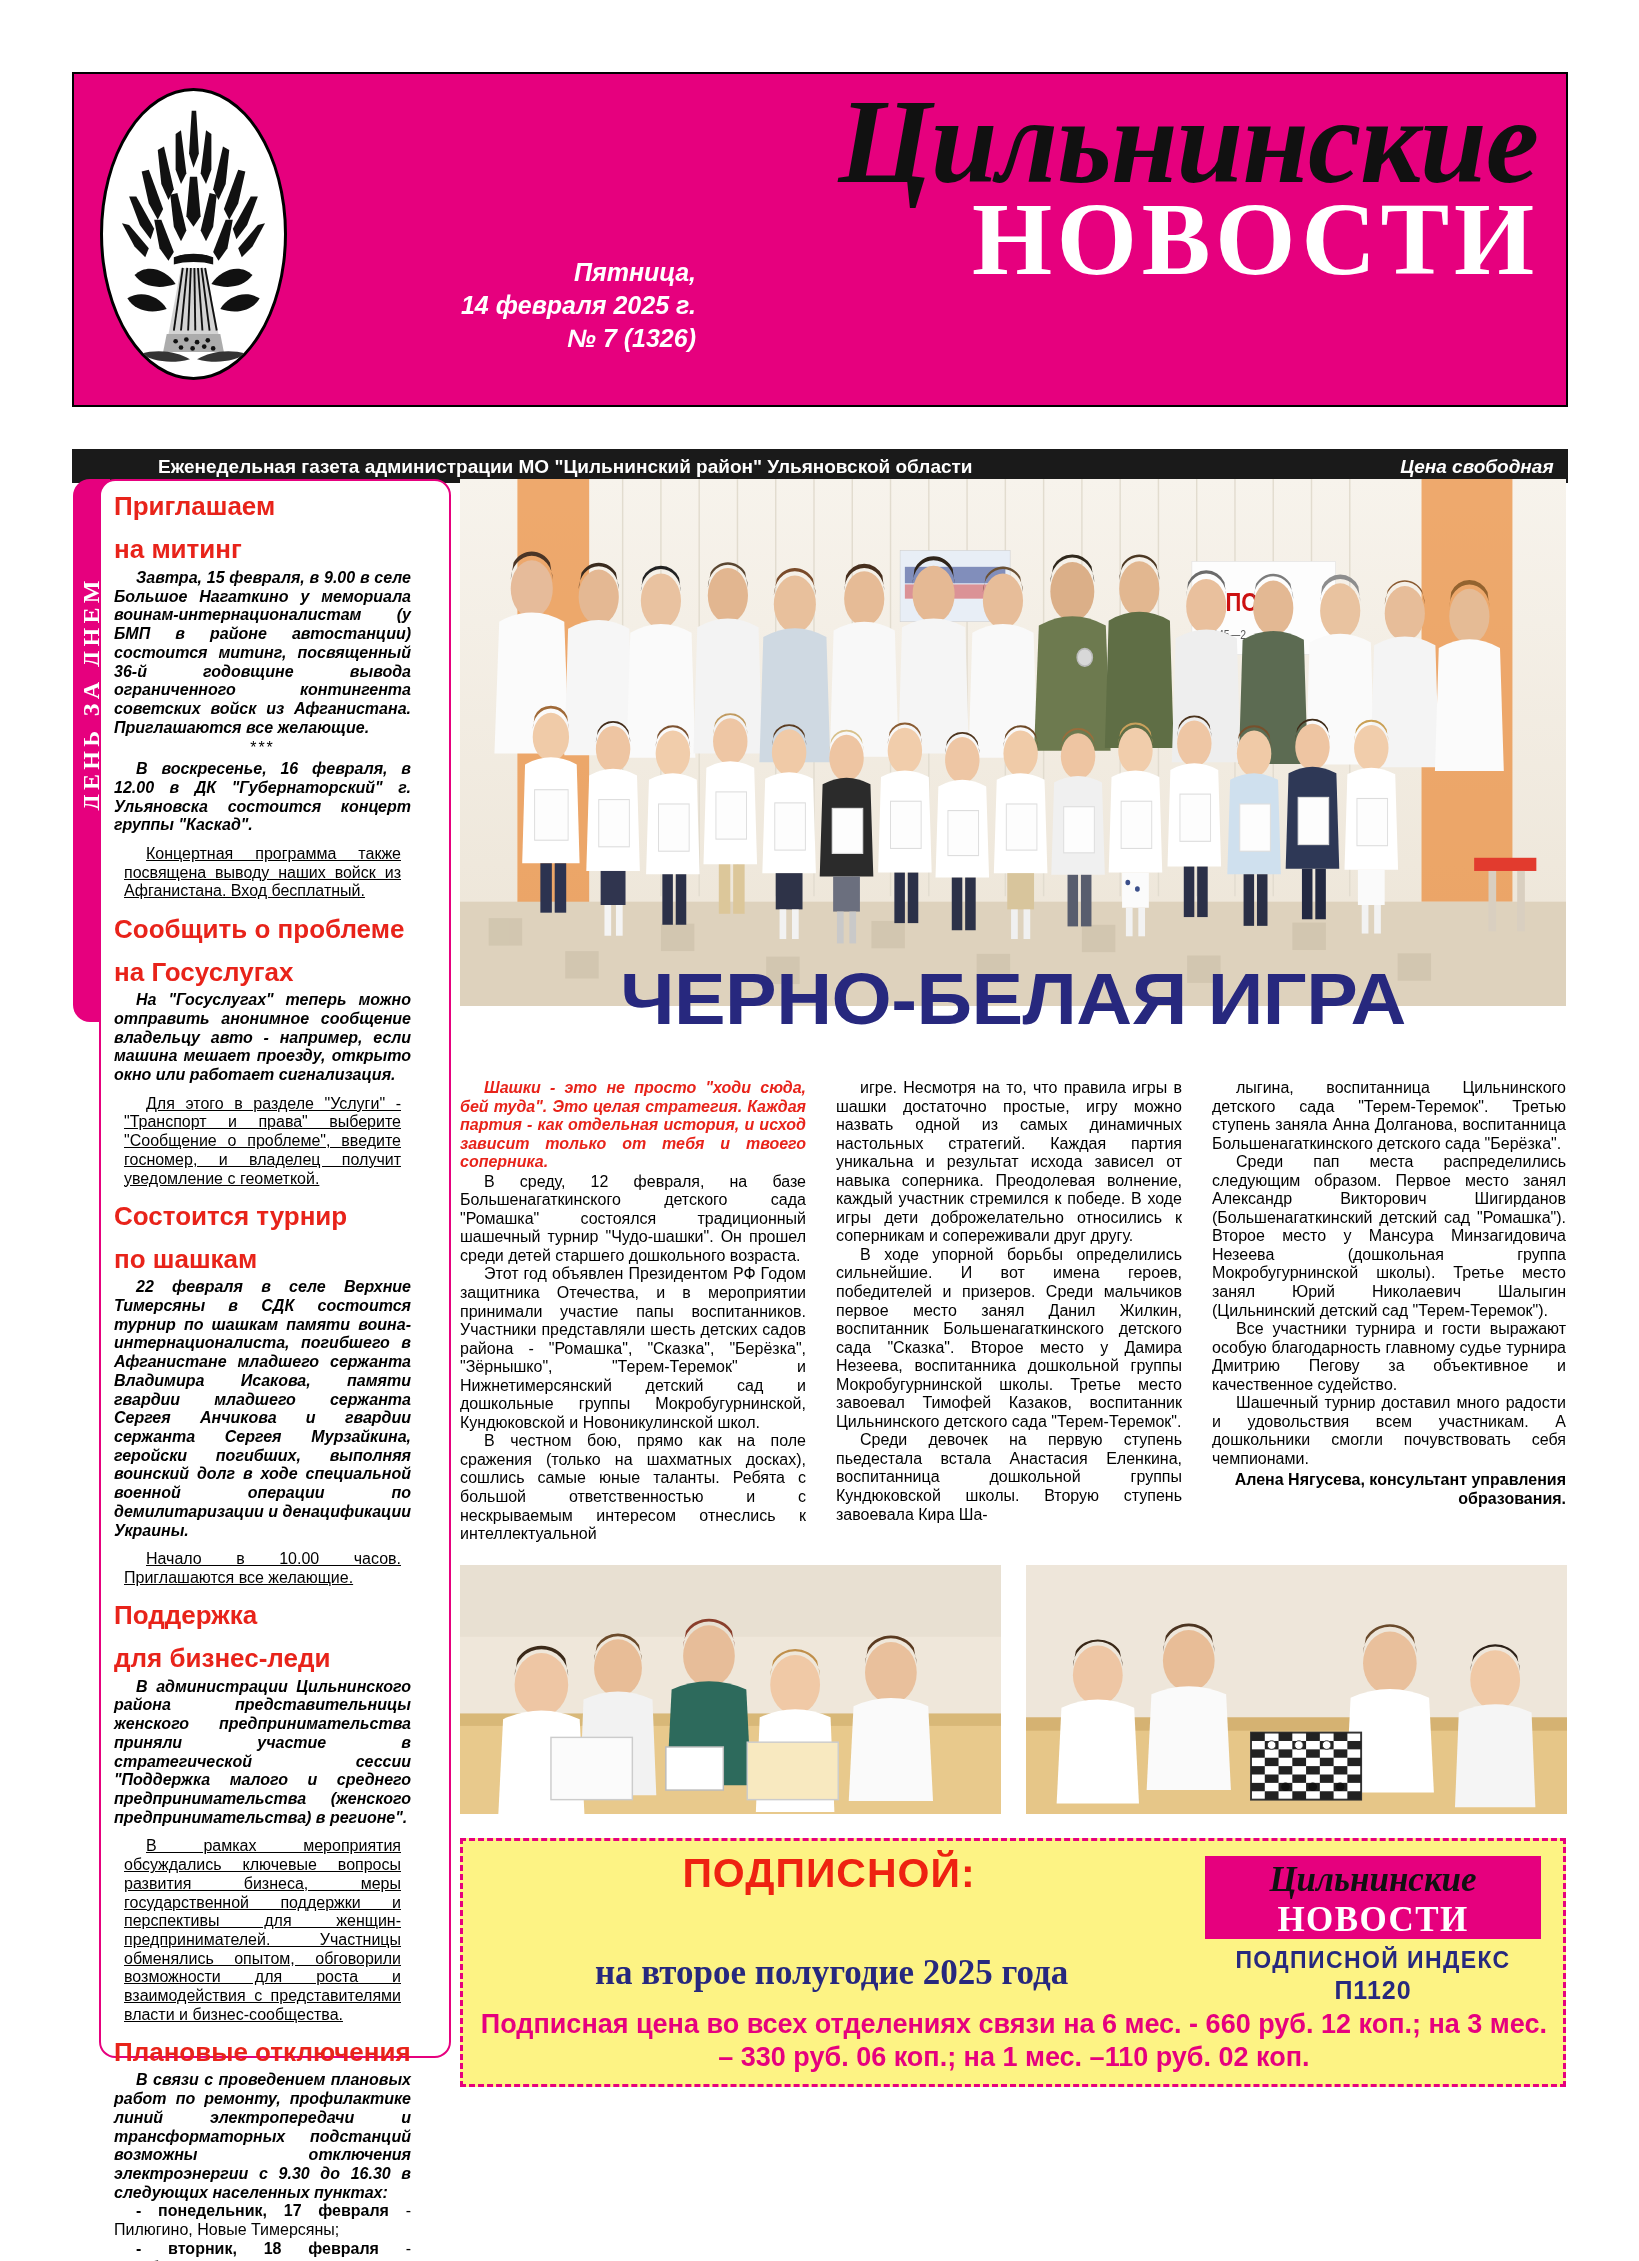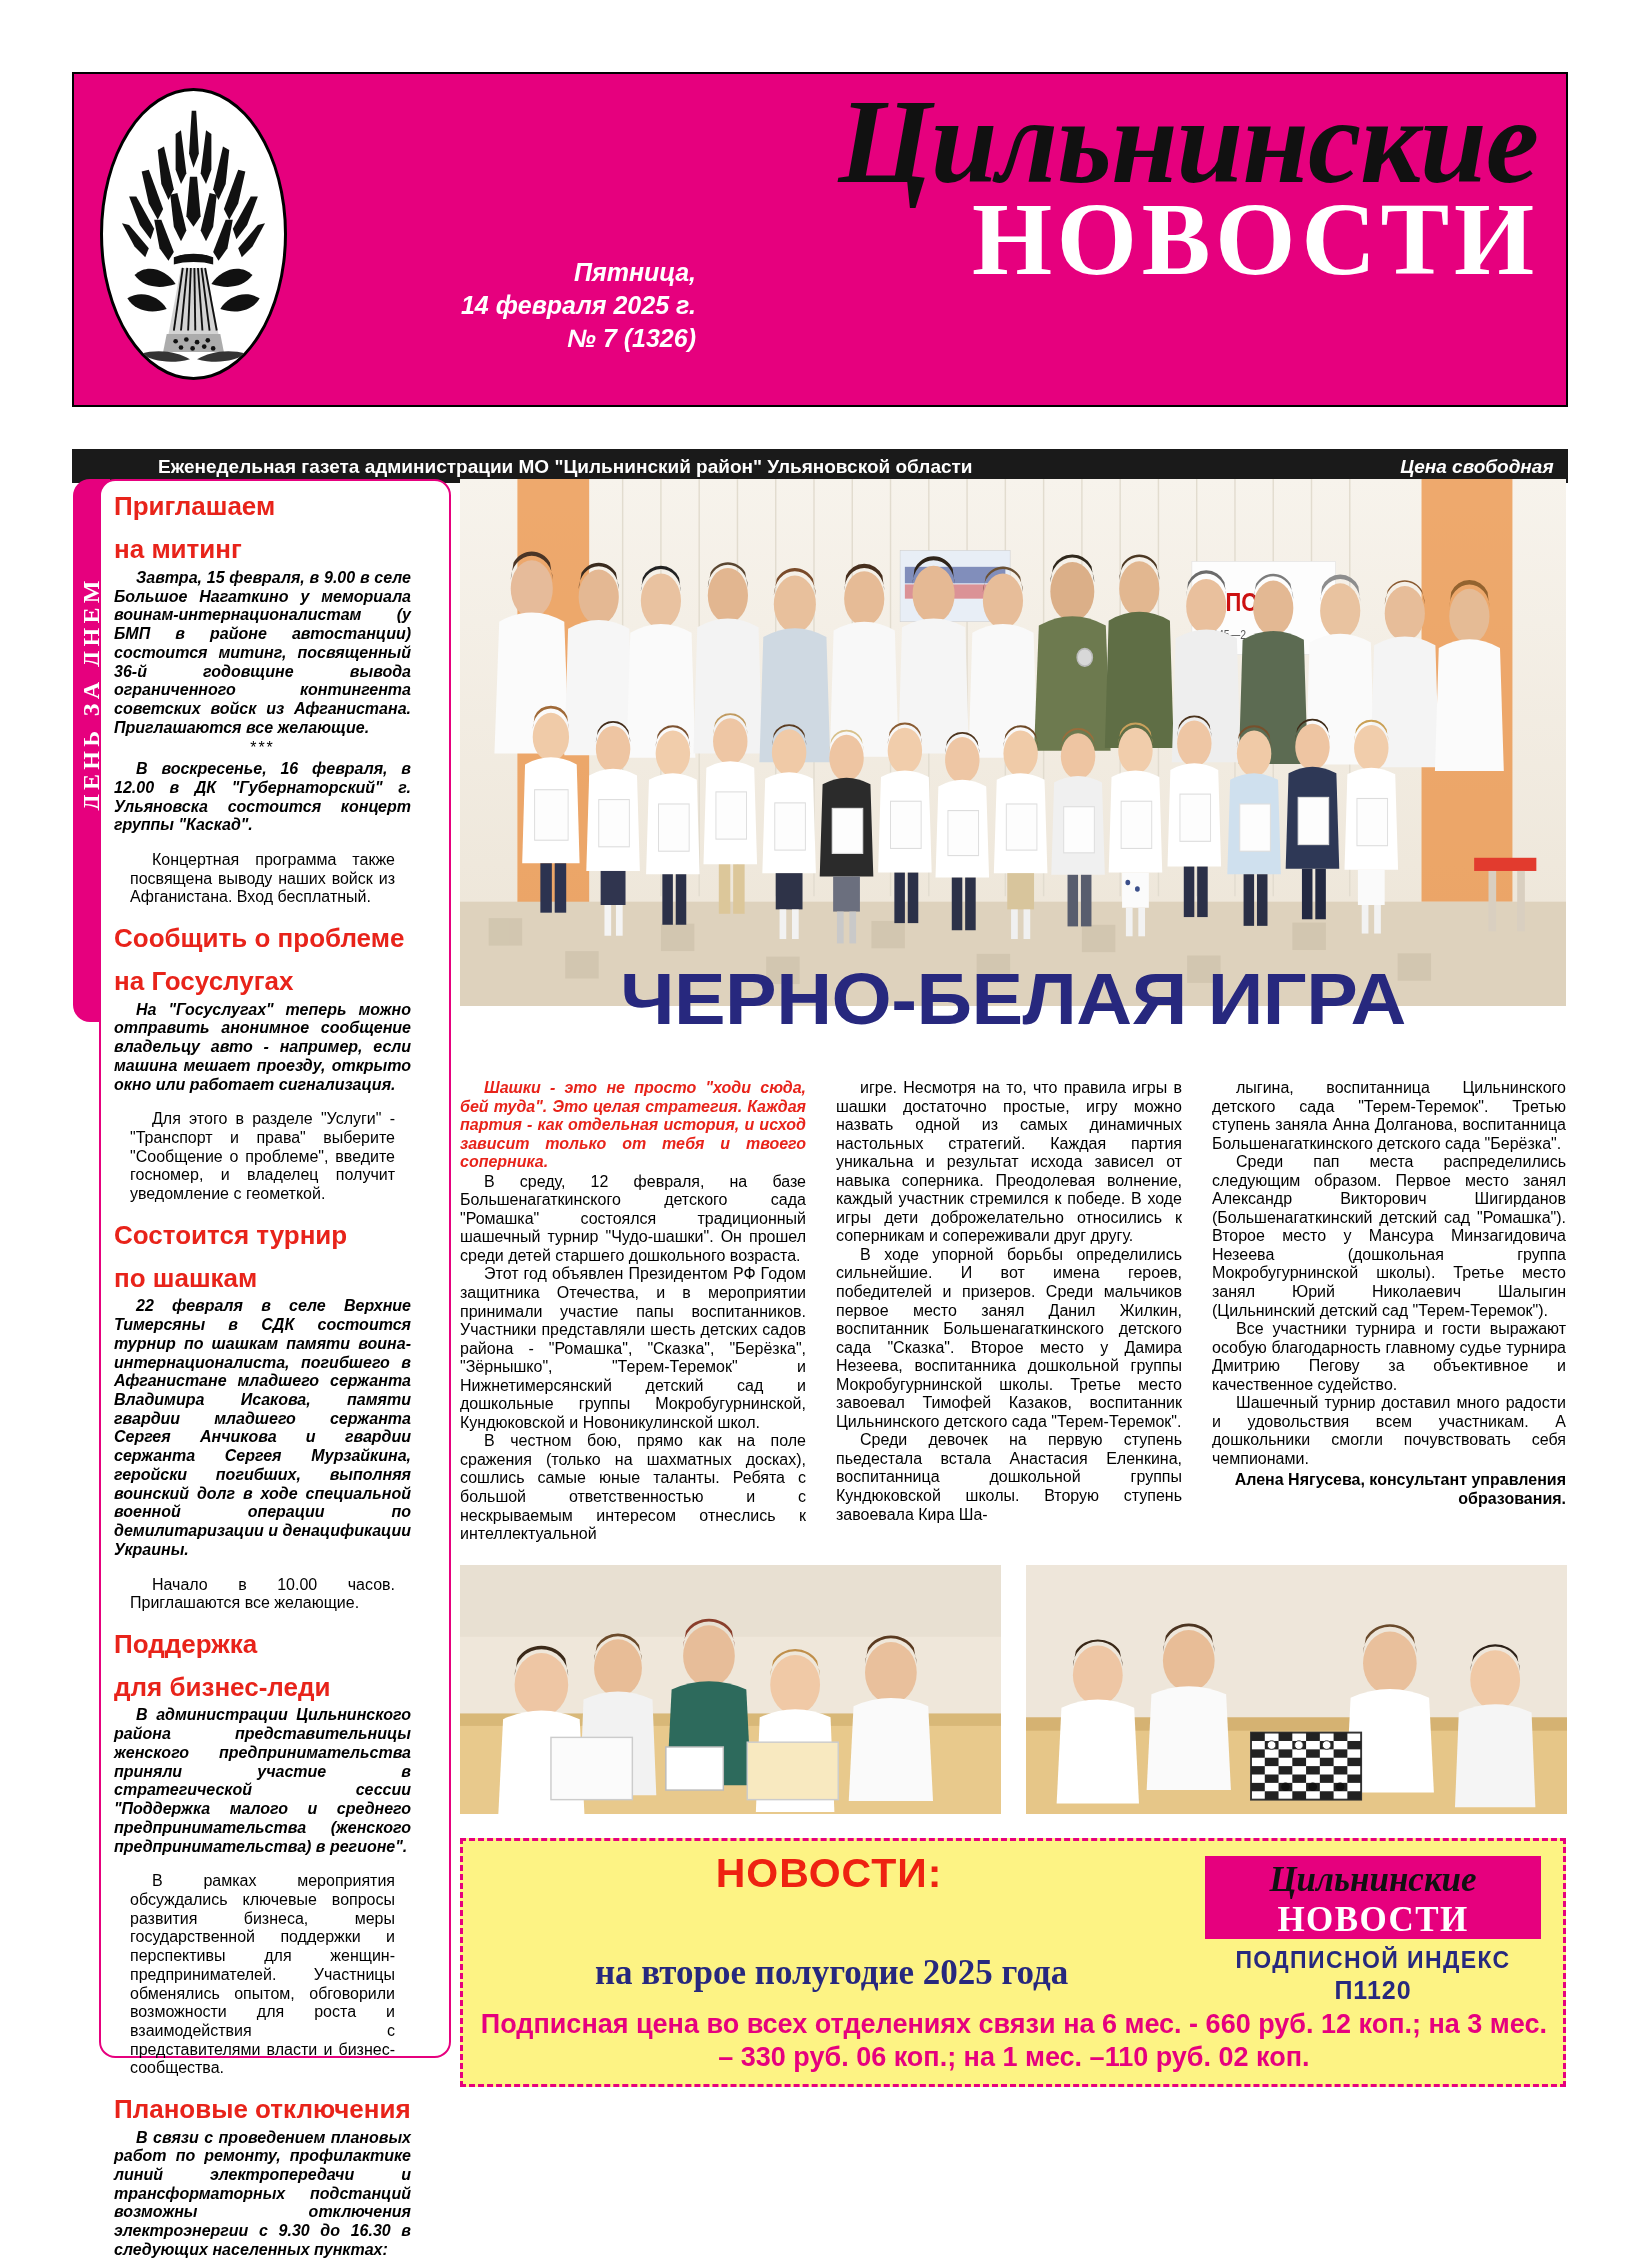--- a/index.html
+++ b/index.html
@@ -35,21 +35,21 @@
   .side-rail span{position:absolute;left:-144px;top:201px;width:325px;
                   transform:rotate(-90deg);text-align:center;color:#fff;font-weight:bold;
                   font-size:24px;letter-spacing:4.3px;font-family:"Liberation Serif",serif;}
   .side-box{position:absolute;left:26px;top:0;width:352px;height:1579px;
             border:2.4px solid #e6007e;border-radius:16.3px;box-sizing:border-box;background:#fff;}
   .side-inner{position:absolute;left:41px;top:10.5px;width:297px;}
   .s-head{color:#e8231a;font-weight:bold;font-size:26px;line-height:1.18;margin:12.4px 0 3.8px 0;}
   .s-head.first{margin-top:1.9px;}
   .s-lead{font-weight:bold;font-style:italic;font-size:16px;line-height:1.17;text-align:justify;
           text-indent:22px;margin:2.9px 0 0 0;}
-  .s-body{font-size:16px;line-height:1.17;text-align:justify;text-indent:22px;margin:16px;}
+  .s-body{font-size:16px;line-height:1.17;text-align:justify;text-indent:22px;margin:10px;text-decoration:underline;}
   .s-stars{text-align:center;font-size:16px;letter-spacing:1.9px;margin:1.9px 0;}
   .s-li{font-size:16px;line-height:1.17;text-align:justify;text-indent:22px;margin:0;}
   .s-li b{font-weight:bold;}
 
   
   .mainphoto{position:absolute;left:460px;top:479px;width:1106px;height:527px;overflow:hidden;background:#1d4ed8;}
   .headline{position:absolute;left:460px;top:957px;width:1106px;text-align:center;
             font-weight:bold;font-size:73px;letter-spacing:-0.5px;color:#27287e;
             font-family:"Liberation Sans",sans-serif;transform:scaleX(1.06);transform-origin:center;}
 
@@ -610,21 +610,21 @@
         <circle cx="100" cy="26" r="9" fill="#fff" stroke="#333" stroke-width="2"></circle>
         <circle cx="158" cy="26" r="9" fill="#fff" stroke="#333" stroke-width="2"></circle>
         <circle cx="72" cy="113" r="9" fill="#111"></circle>
         <circle cx="129" cy="113" r="9" fill="#111"></circle>
         <circle cx="186" cy="113" r="9" fill="#111"></circle>
       </g>
     </svg>
   </div>
 
   <div class="adbox">
-    <div class="ad-attn">НОВОСТИ:</div>
+    <div class="ad-attn">ПОДПИСНОЙ:</div>
     <div class="ad-year">на второе полугодие 2025 года</div>
 
     <div class="ad-pink">
       <div class="l1">Цильнинские</div>
       <div class="l2">НОВОСТИ</div>
     </div>
     <div class="ad-idx-l">ПОДПИСНОЙ  ИНДЕКС</div>
     <div class="ad-idx-v">П1120</div>
 
     <div class="ad-price">Подписная цена  во всех отделениях связи на 6 мес. -  660 руб. 12 коп.; на 3 мес. – 330 руб. 06 коп.; на 1 мес. –110 руб. 02 коп.</div>

